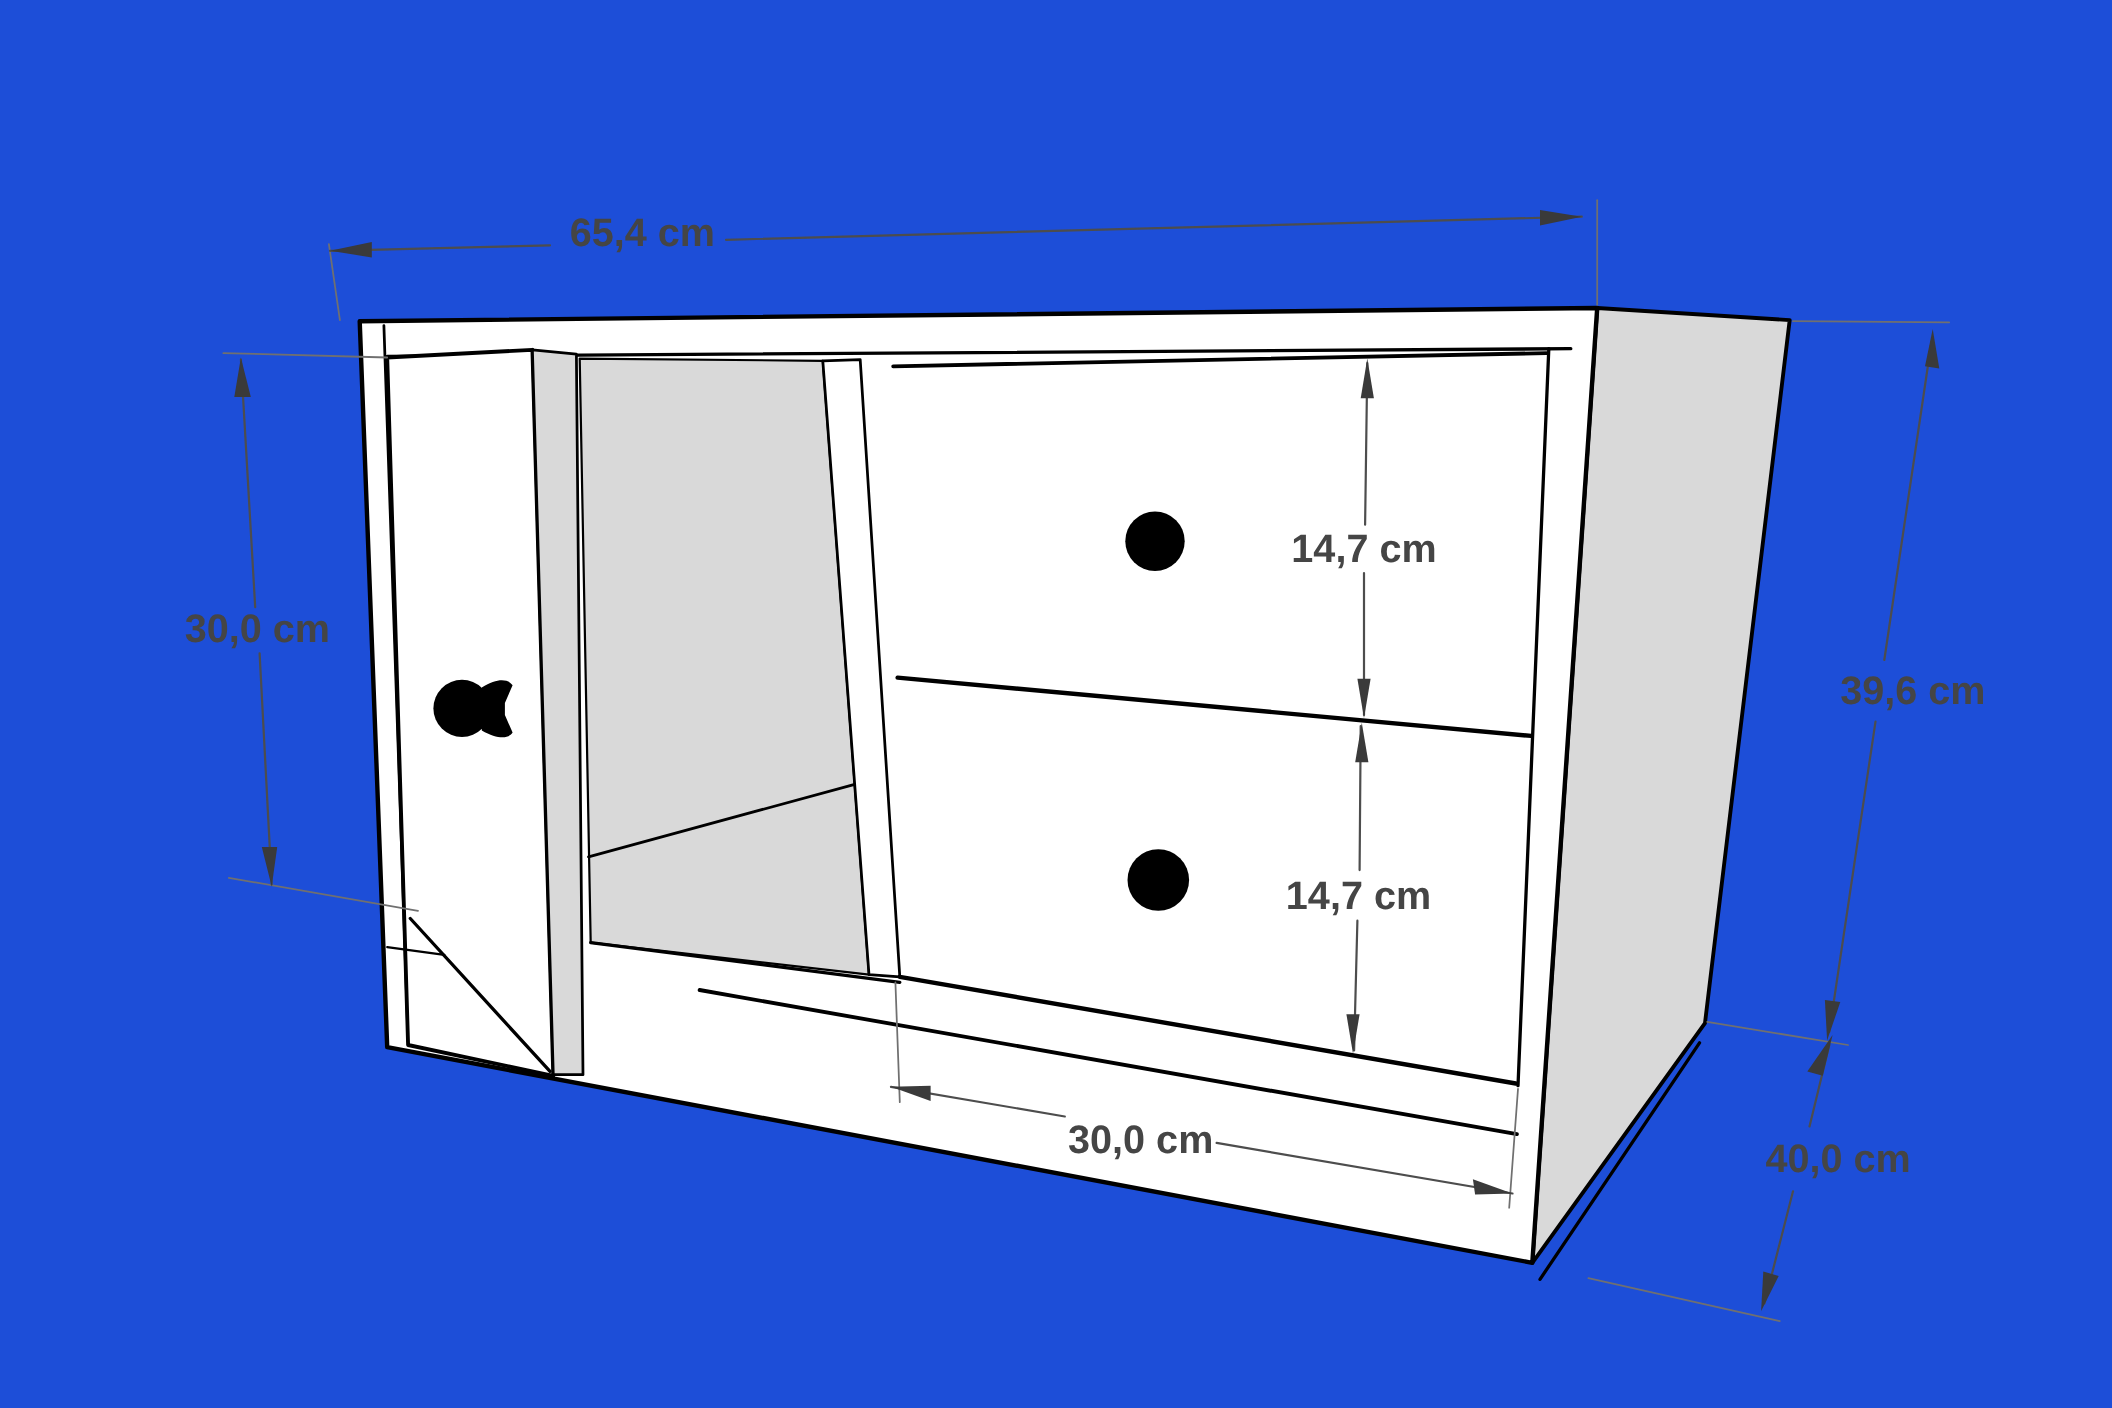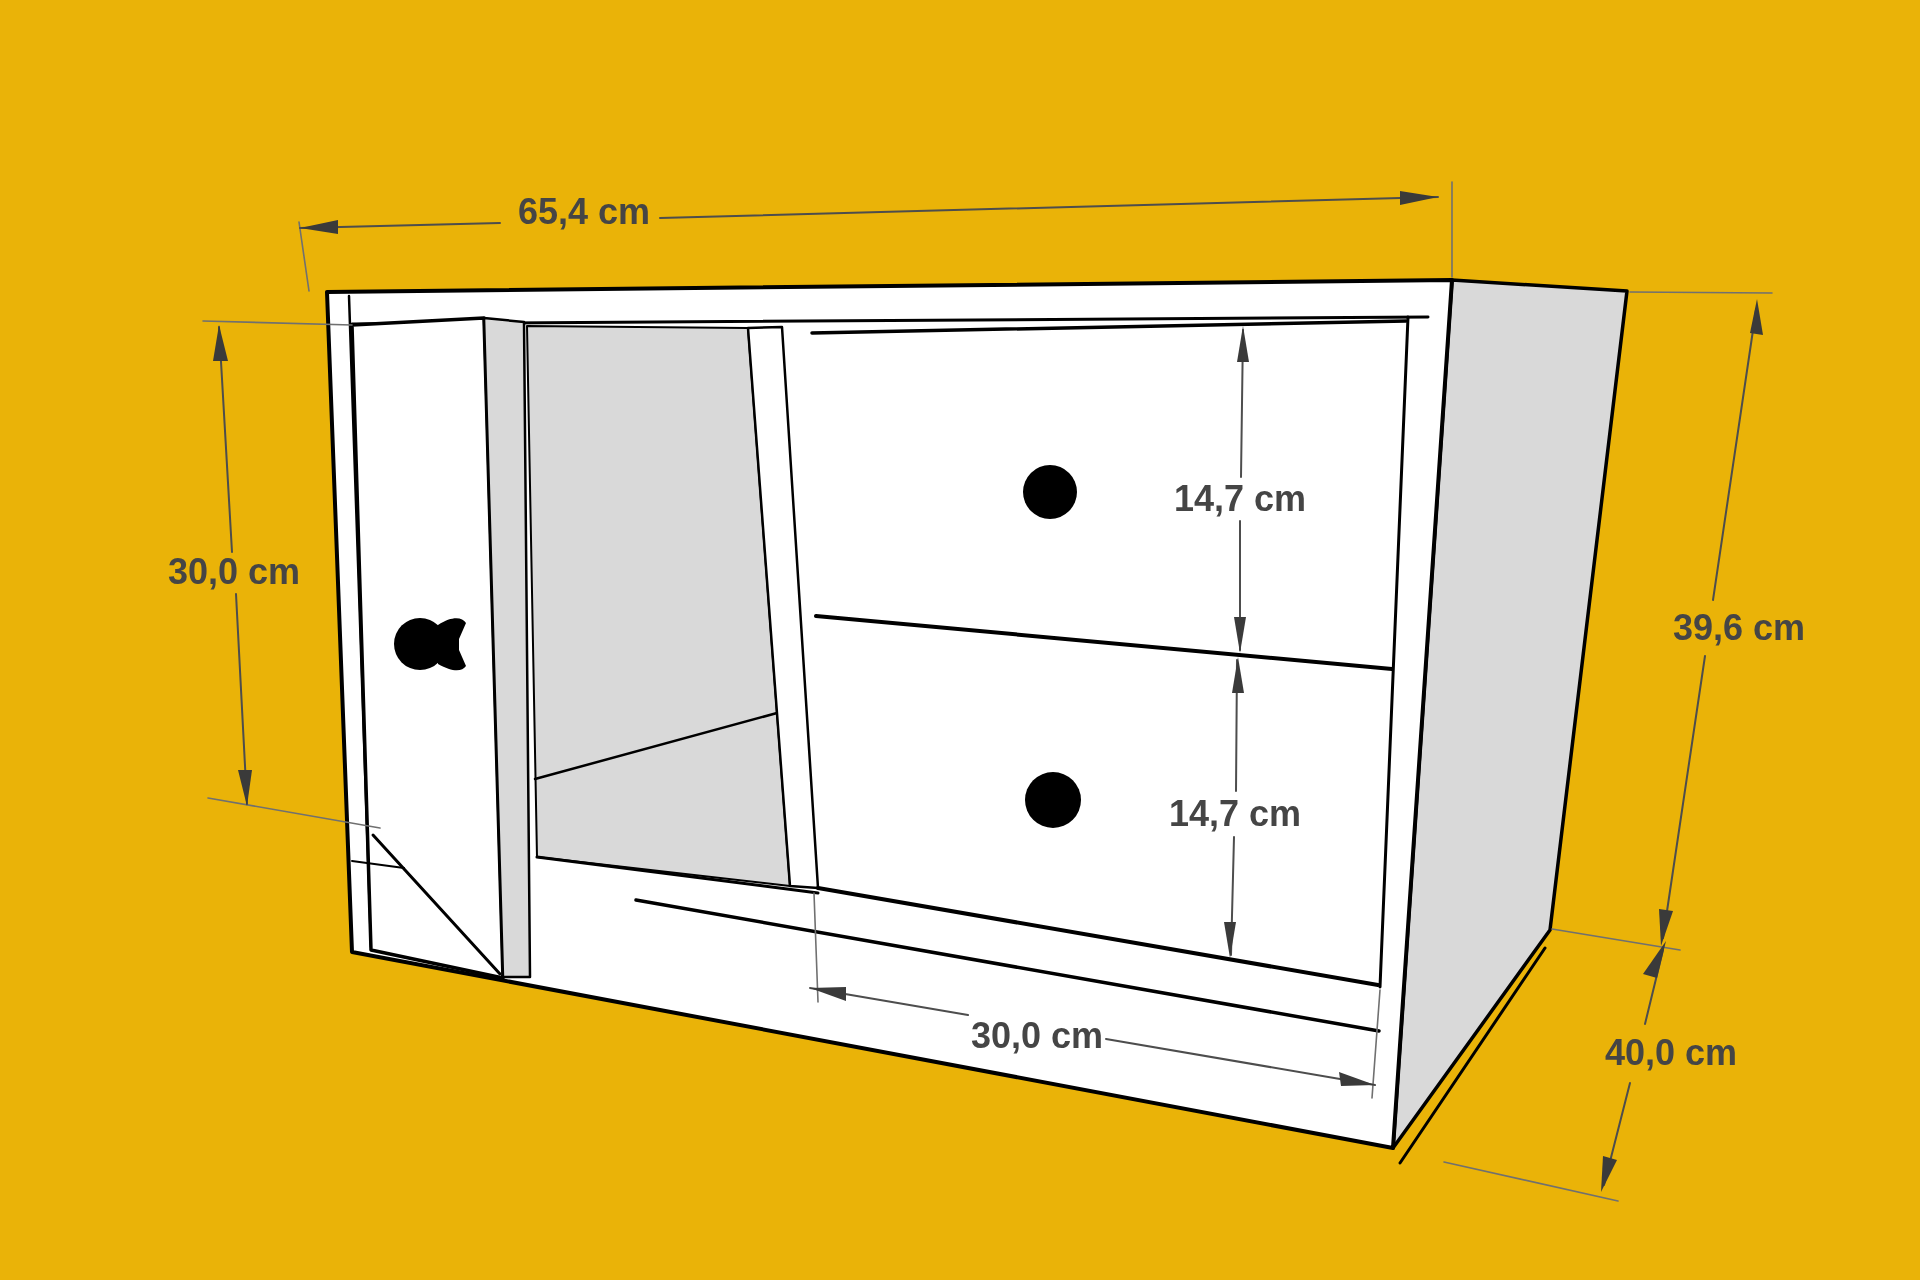--- a/index.html
+++ b/index.html
@@ -1,16 +1,16 @@
 <!DOCTYPE html>
 <html><head>
 <meta charset="utf-8">
 <style>
   html,body{margin:0;padding:0;background:#ffffff;}
-  .stage{position:relative;width:1920px;height:1280px;background:#eab308;overflow:hidden;text-align:center;}
+  .stage{position:relative;width:1920px;height:1280px;background:#1d4ed8;overflow:hidden;text-align:center;}
   svg{display:block;}
   .cab{stroke:#000000;stroke-linecap:round;stroke-linejoin:round;}
   .fill-white{fill:#ffffff;}
   .fill-panel{fill:#d9d9d9;}
   .dim{stroke:#4d4d4d;stroke-width:2;fill:none;stroke-linecap:round;}
   .ext{stroke:#707070;stroke-width:1.6;fill:none;stroke-linecap:round;}
   .arrow{fill:#3a3a3a;stroke:none;}
   .knob{fill:#000000;stroke:none;}
   .dim-text{font-family:"Liberation Sans",sans-serif;font-weight:bold;font-size:36px;fill:#454545;text-anchor:middle;}
 </style>

